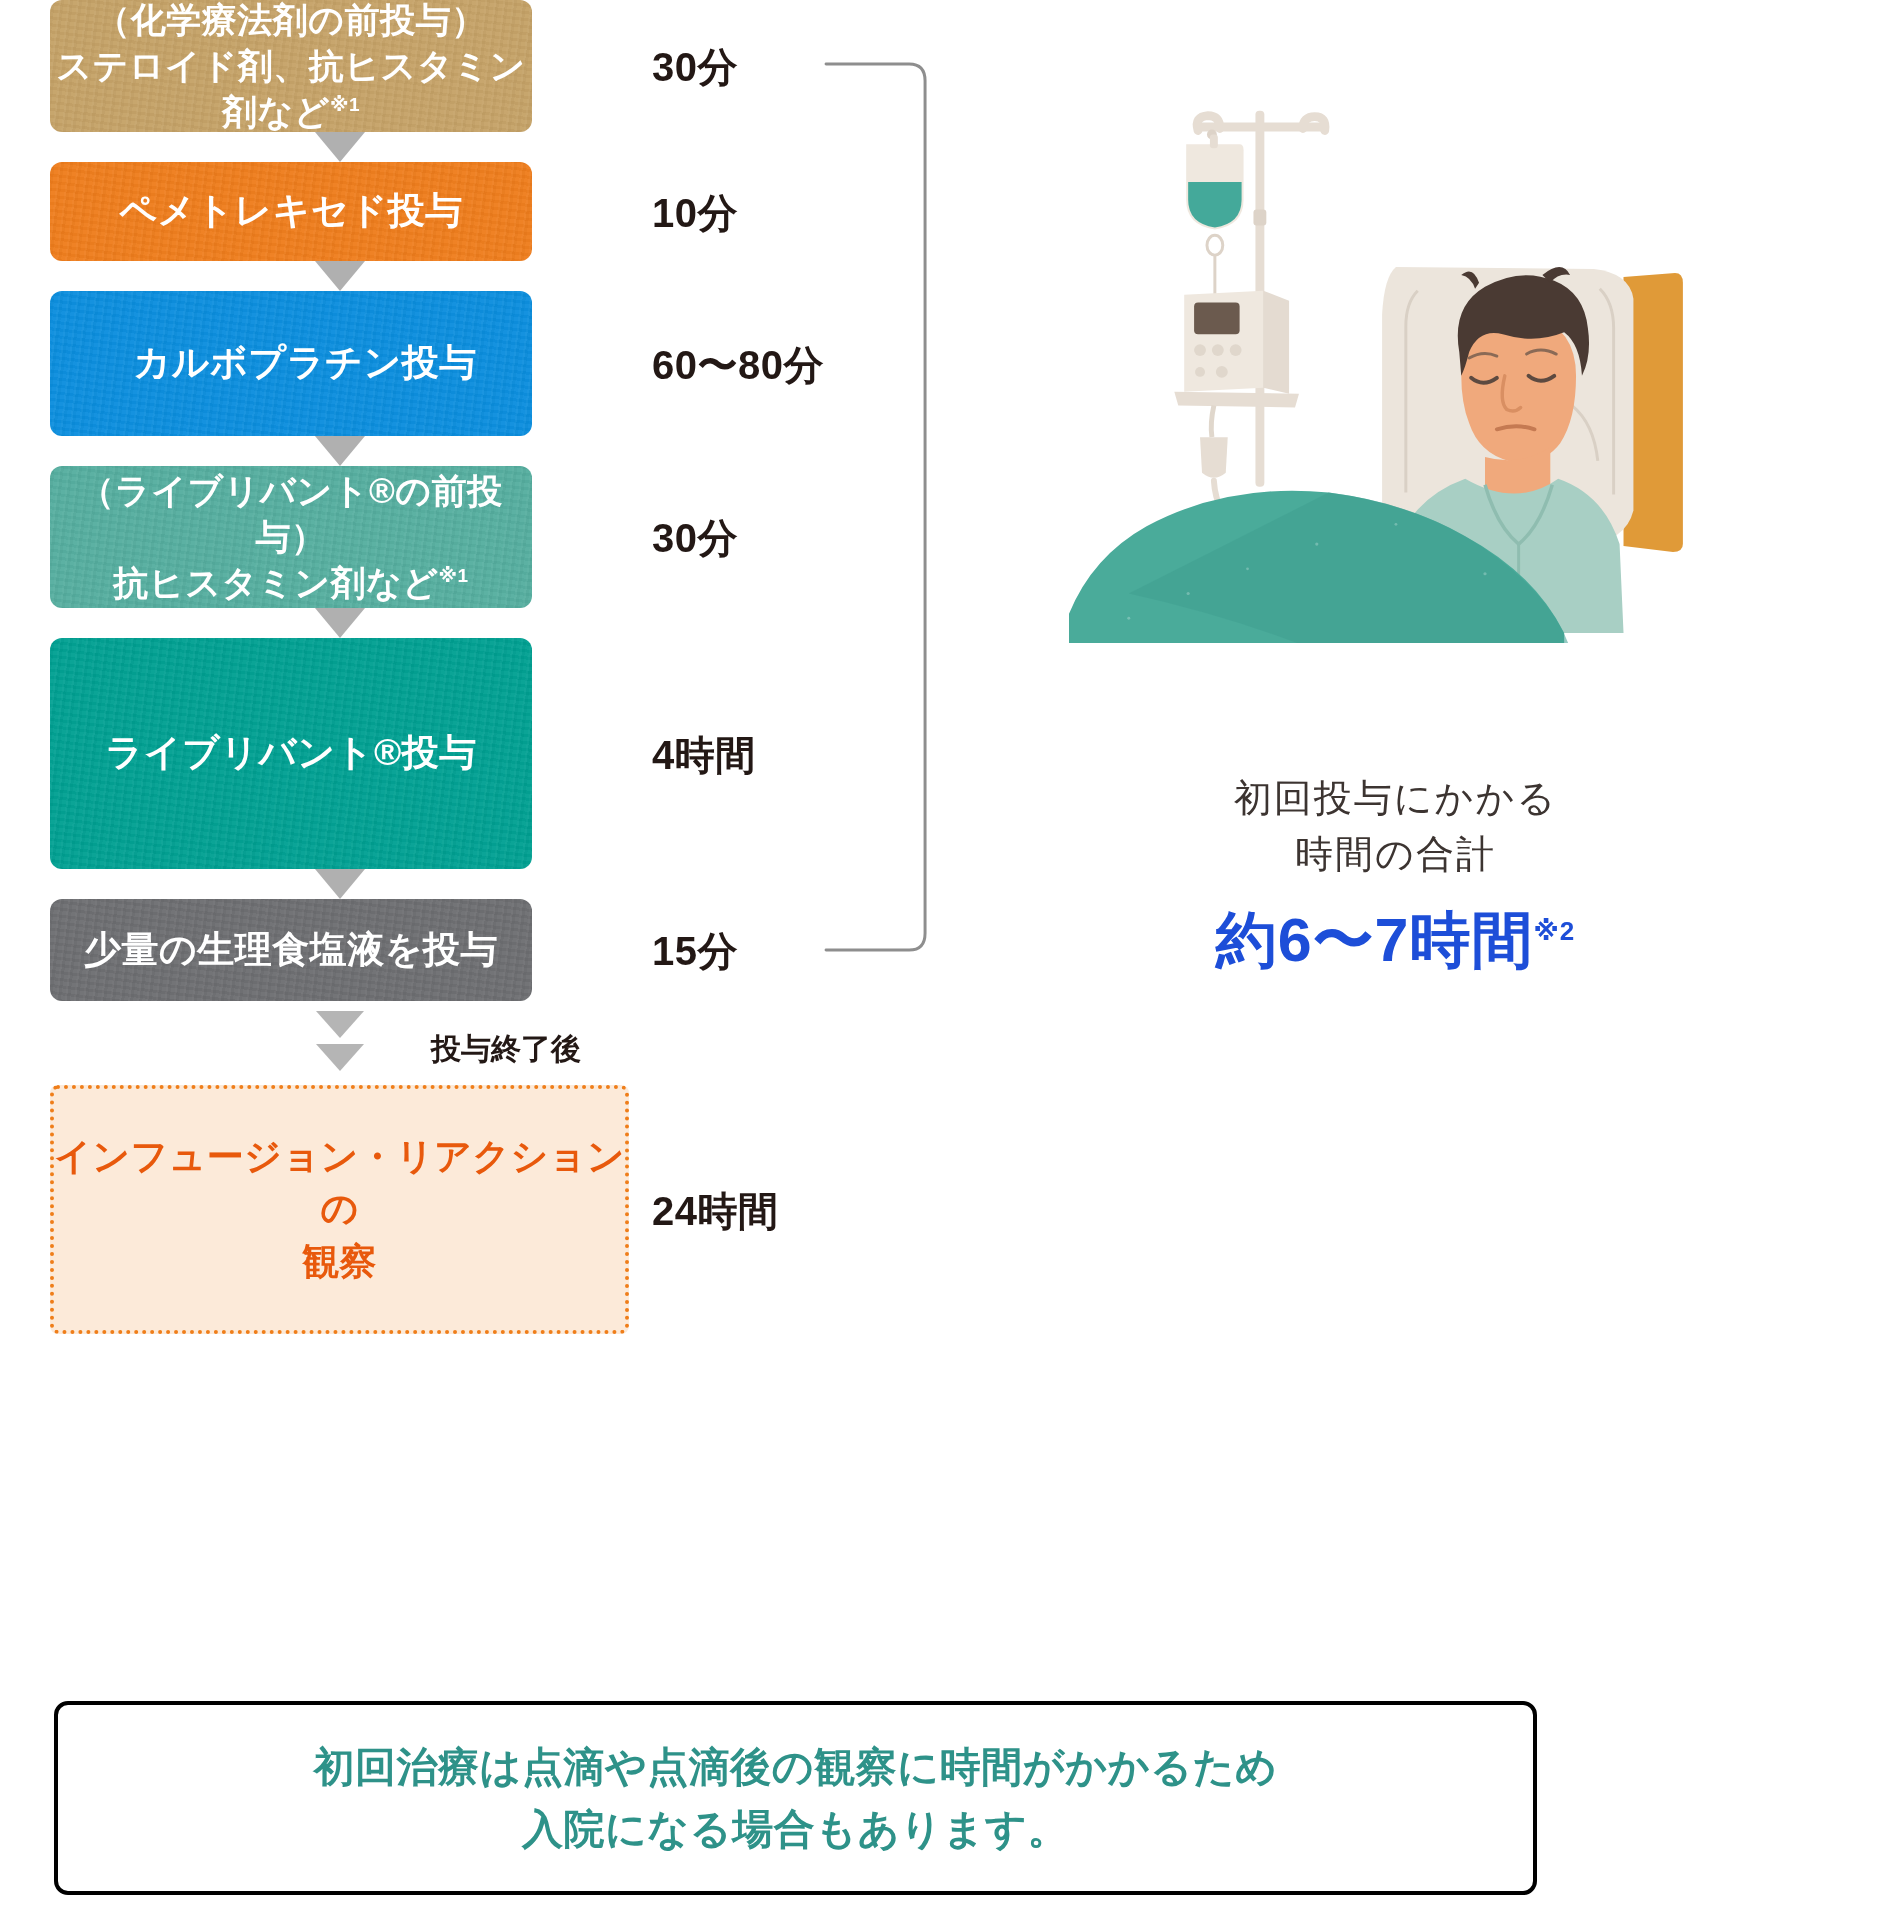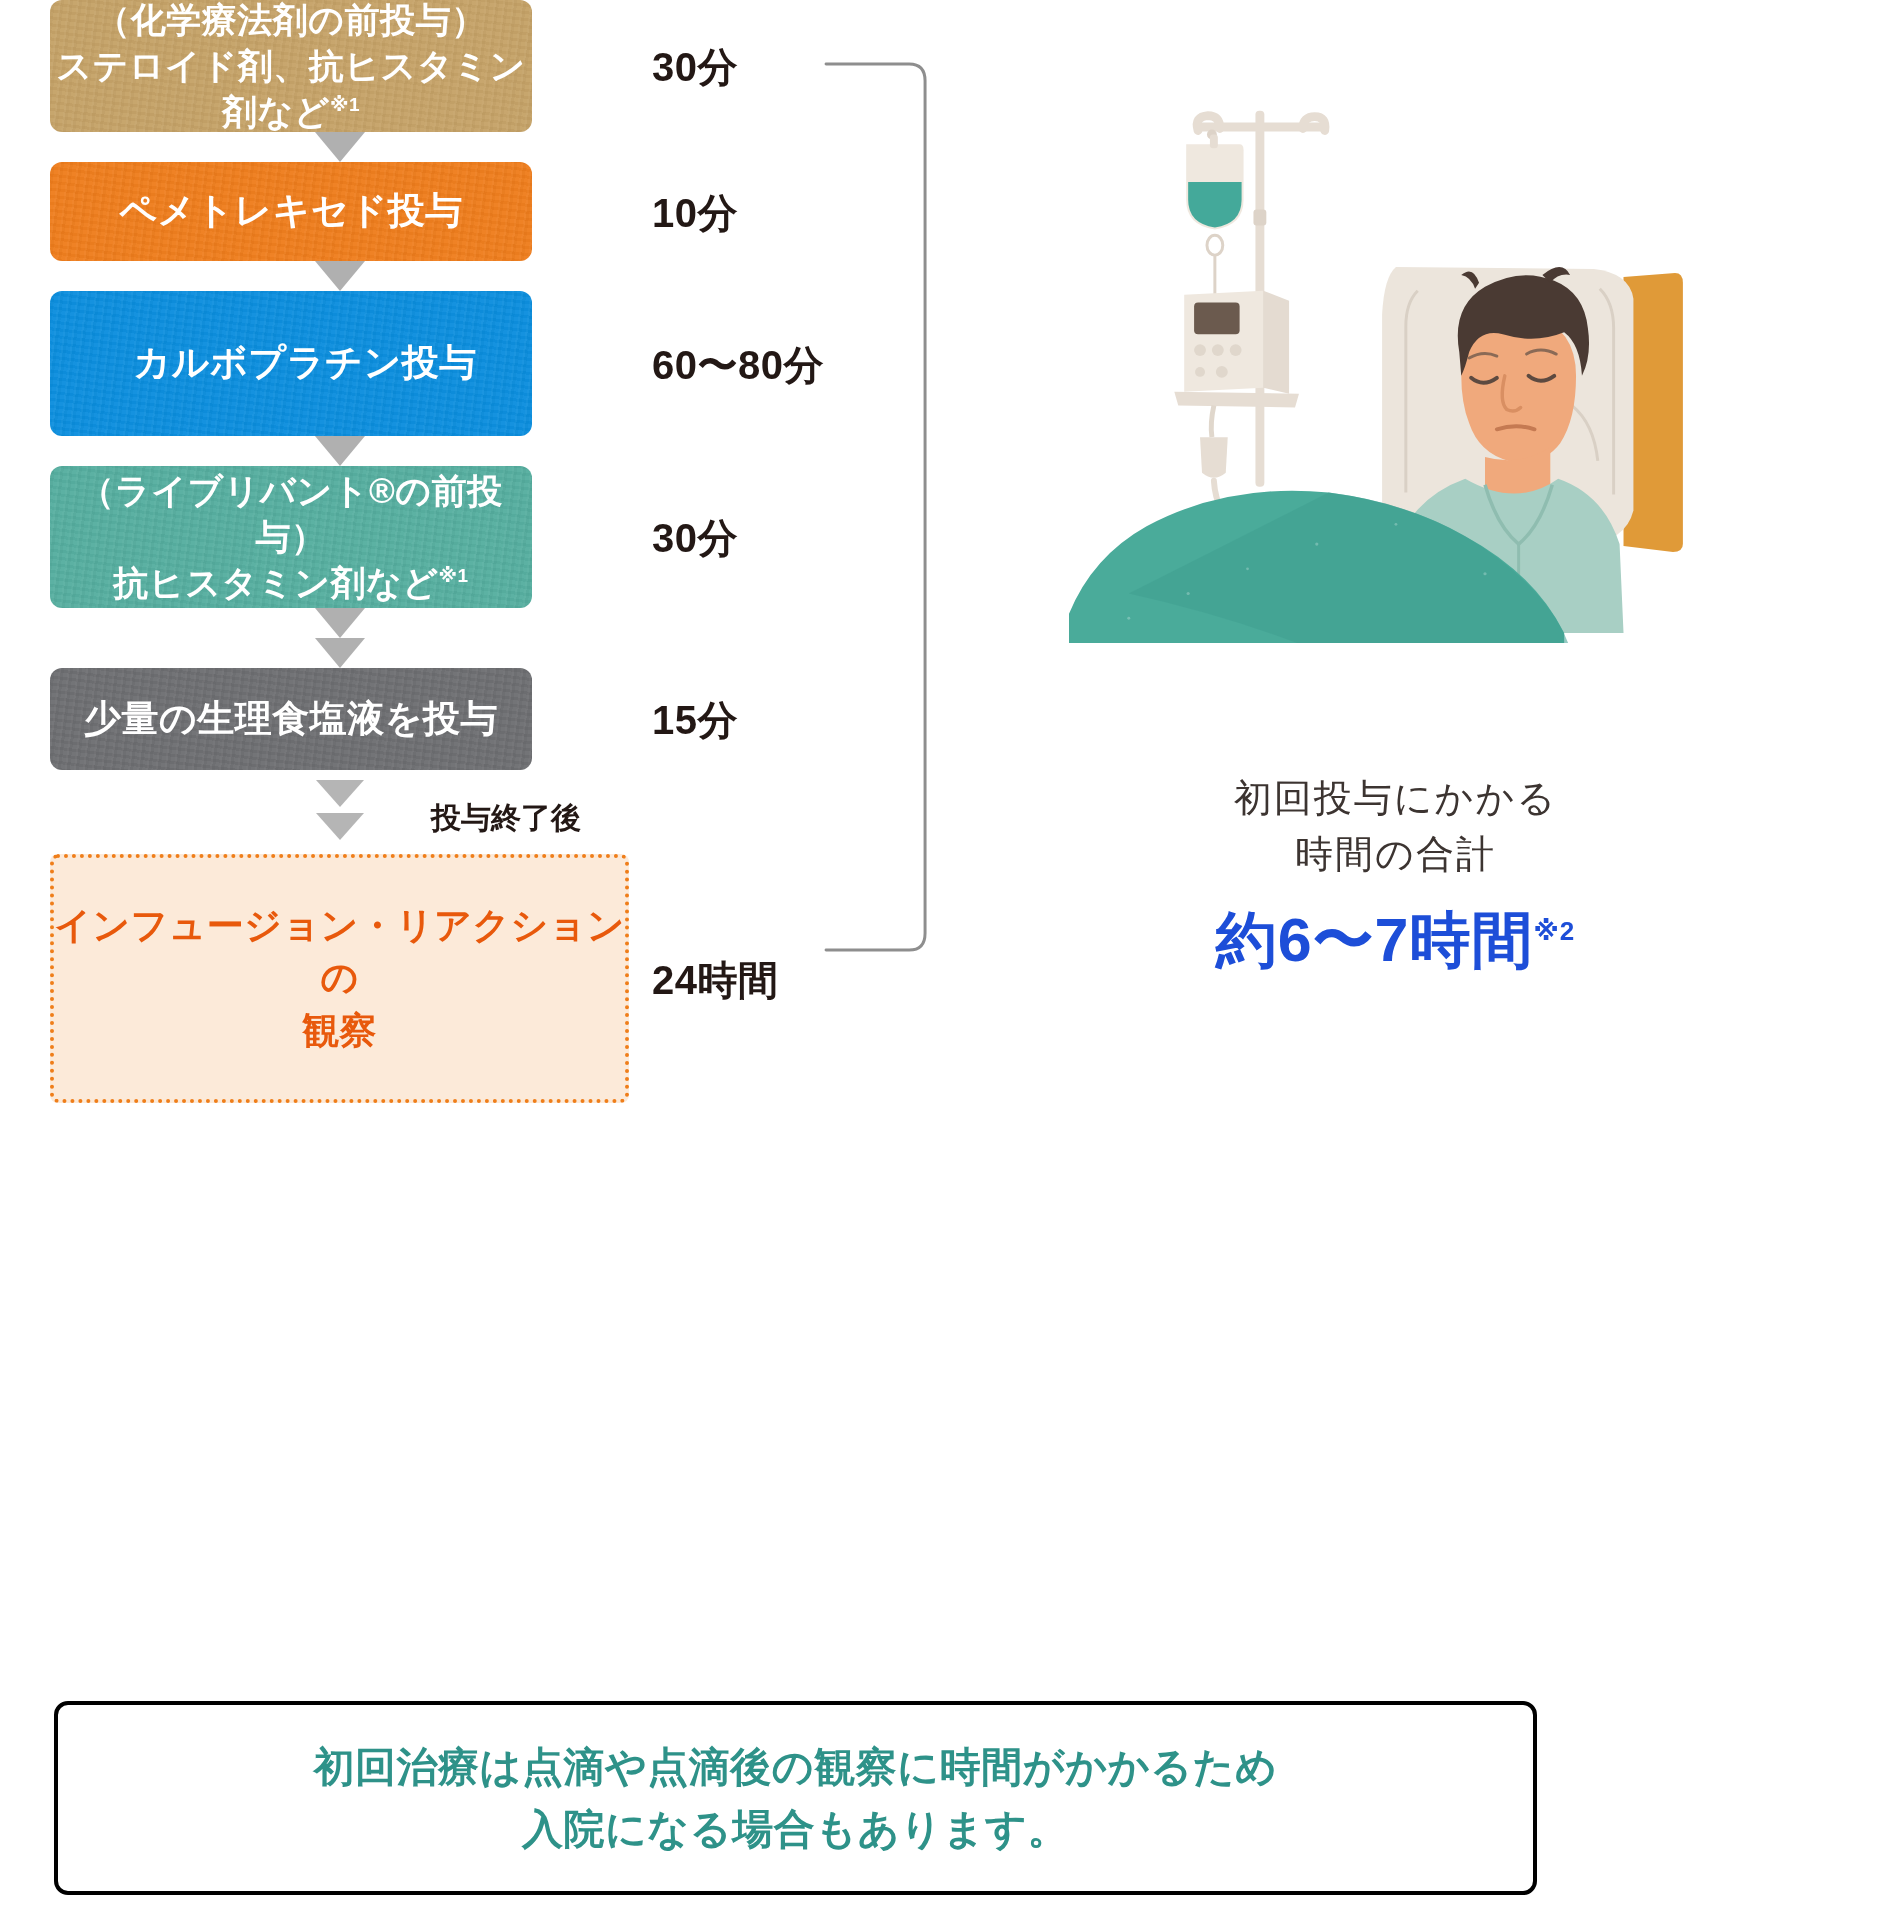--- a/index.html
+++ b/index.html
@@ -227,20 +227,26 @@
         <span>抗ヒスタミン剤など</span><span class="sup">※1</span>
       </div>
     </div>
     <div class="time-label" id="t3" style="top: 45px;">30分</div>
   </div>
 
   <div class="arrow">
       <div class="tri"></div>
     </div>
 
+  <div class="step-row">
+    <div class="step-box" id="box4" style="background: rgb(0, 160, 146); height: 231px; font-size: 37px;">
+      <div class="txt"><span>ライブリバント®投与</span></div>
+    </div>
+    <div class="time-label" id="t4" style="top: 90px;">4時間</div>
+  </div>
 
   <div class="arrow">
       <div class="tri"></div>
     </div>
 
   <div class="step-row">
     <div class="step-box" id="box5" style="background: rgb(109, 110, 113); height: 102px; font-size: 37px;">
       <div class="txt"><span>少量の生理食塩液を投与</span></div>
     </div>
     <div class="time-label" id="t5" style="top: 25px;">15分</div>

